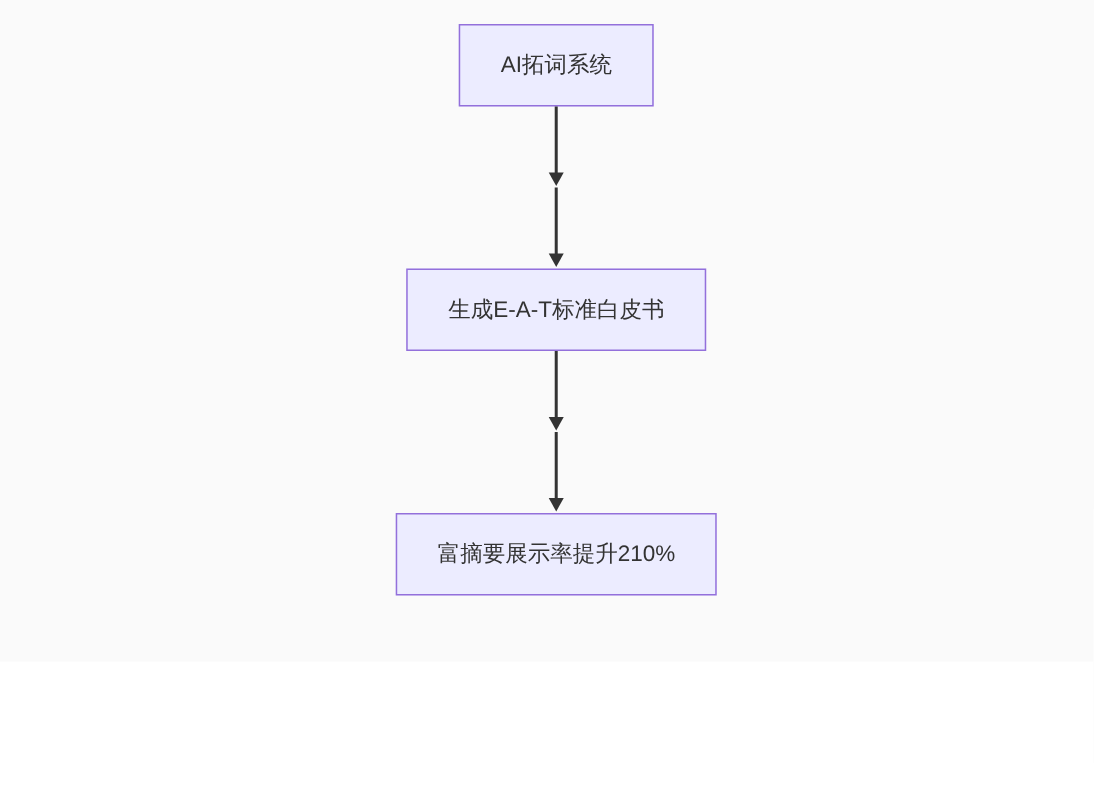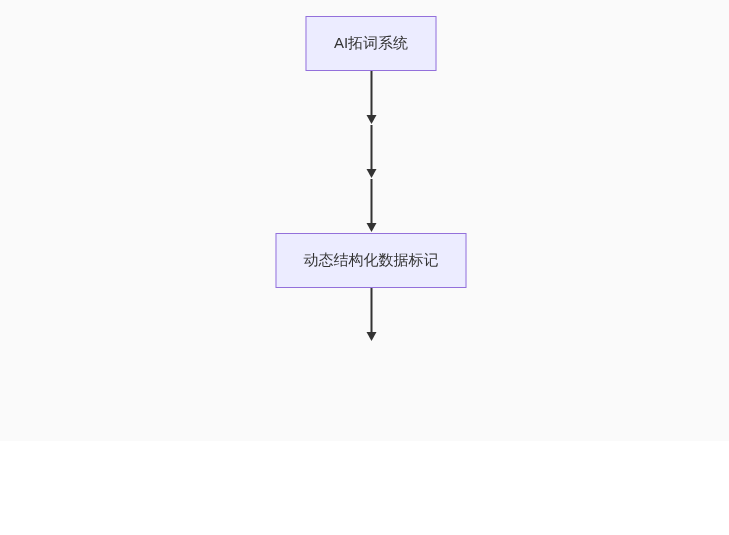--- a/index.html
+++ b/index.html
@@ -76,30 +76,33 @@
       <div class="line"></div>
       <div class="head"></div>
     </div>
 
 
     <div class="edge">
       <div class="line"></div>
       <div class="head"></div>
     </div>
 
-
-    <div class="edge">
-      <div class="line"></div>
-      <div class="head"></div>
-    </div>
-
     <div class="node">
-      <span>动态结构化数据标记</span>
+      <span>生成E-A-T标准白皮书</span>
     </div>
 
     <div class="edge">
       <div class="line"></div>
       <div class="head"></div>
     </div>
 
 
+    <div class="edge">
+      <div class="line"></div>
+      <div class="head"></div>
+    </div>
+
+    <div class="node">
+      <span>富摘要展示率提升210%</span>
+    </div>
+
   </div>
 </div>
 
 </body></html>

